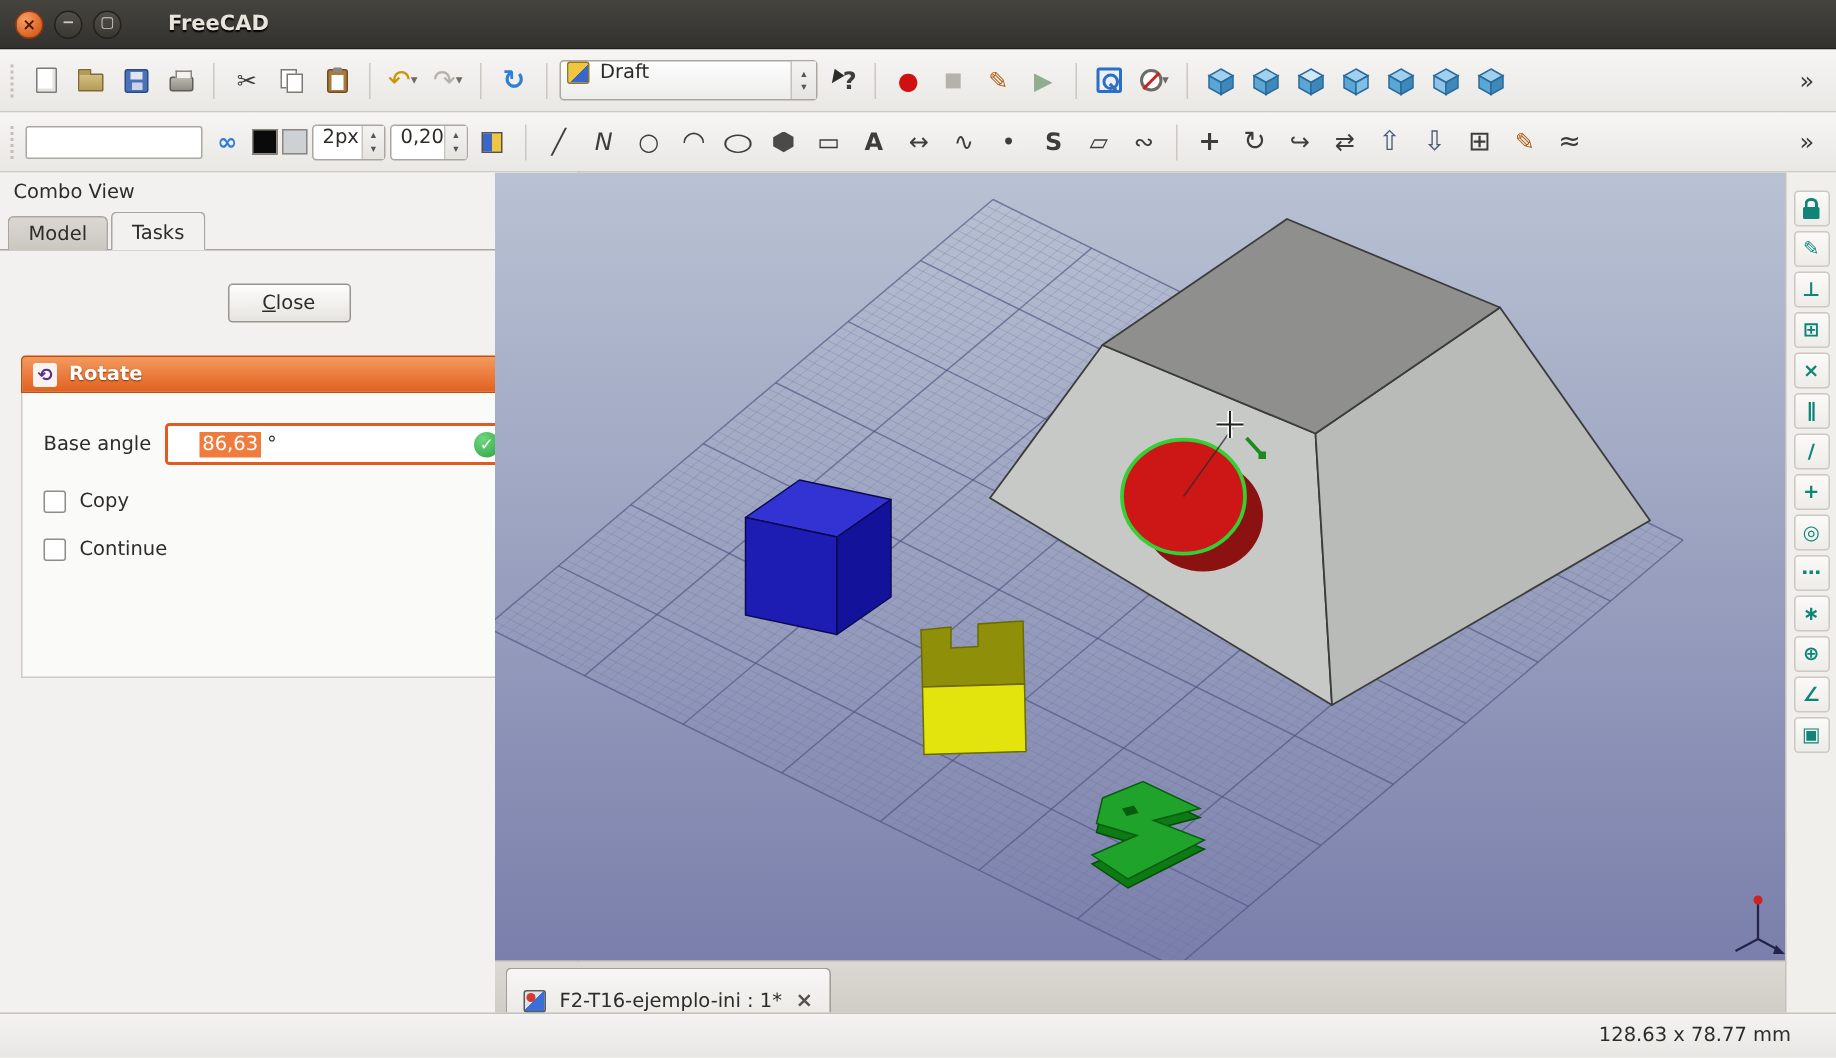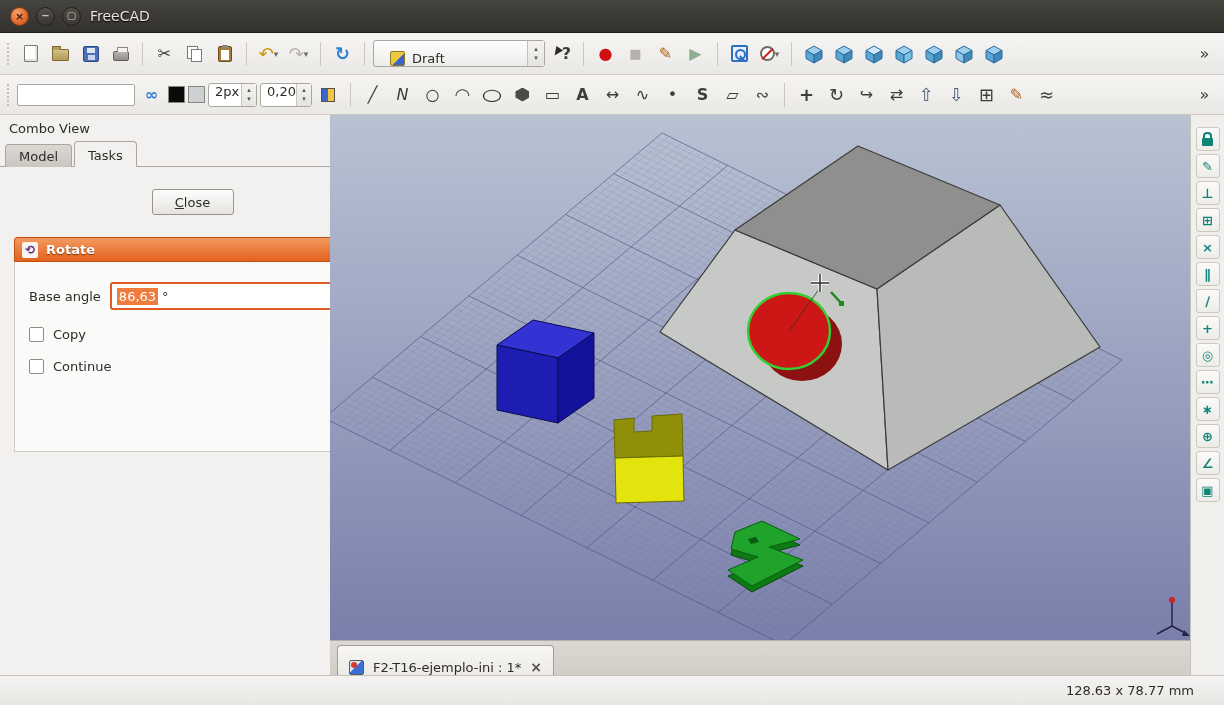--- a/index.html
+++ b/index.html
@@ -4,21 +4,21 @@
 <style>
 *{box-sizing:border-box;margin:0;padding:0}
 html,body{width:1224px;height:705px;overflow:hidden;font-family:"DejaVu Sans","Liberation Sans",sans-serif;font-size:13px;color:#2e2c29;background:#f2f1ef}
 .window{position:relative;width:1224px;height:705px}
 
 
 .titlebar{position:absolute;left:0;top:0;right:0;height:33px;background:linear-gradient(#46443f,#33312d);display:flex;align-items:center;padding:0 10px;gap:7px;border-bottom:1px solid #1f1d1a}
 .wbtn{width:19px;height:19px;border-radius:50%;display:flex;align-items:center;justify-content:center;font-size:11px;font-weight:bold;line-height:1}
 .wbtn.close{background:radial-gradient(circle at 35% 30%,#f6a069,#e06a2d 60%,#c04e12);border:1px solid #8e3a0e;color:#4a1a04}
 .wbtn.plain{background:linear-gradient(#504e48,#393732);border:1px solid #232119;color:#cfccc4;font-size:10px}
-.titlebar .title{margin-left:2px;font-weight:normal;color:#e8e4dc;font-size:14px;text-shadow:0 1px 1px #000}
+.titlebar .title{margin-left:24px;font-weight:bold;color:#e8e4dc;font-size:14px;text-shadow:0 1px 1px #000}
 
 
 .toolbar{position:absolute;left:0;right:0;display:flex;align-items:center;background:linear-gradient(#f6f5f3,#eae8e5);border-bottom:1px solid #cdc9c3;padding:0 6px;gap:3px}
 .tb1{top:33px;height:42px}
 .tb2{top:75px;height:40px}
 .tbtn{min-width:27px;height:27px;display:flex;align-items:center;justify-content:center;border-radius:3px;gap:1px}
 .tsep{width:1px;height:24px;background:#cbc7c1;margin:0 5px;flex:none}
 .thandle{width:3px;height:22px;border-left:2px dotted #c3bfb8;margin:0 4px 0 1px;flex:none}
 .glyph{font-size:16px;line-height:1;color:#3f3d3a}
 .g-sm{font-size:13px}
@@ -48,21 +48,21 @@
 .ic-zoomfit::before{content:"";position:absolute;left:2px;top:2px;width:7px;height:7px;border:2px solid #2d6fc2;border-radius:50%}
 .ic-zoomfit::after{content:"";position:absolute;right:1px;bottom:1px;width:6px;height:2px;background:#2d6fc2;transform:rotate(45deg)}
 .ic-drawstyle{width:15px;height:15px;border:2px solid #6e6b65;border-radius:50%;position:relative;background:#fff}
 .ic-drawstyle::after{content:"";position:absolute;left:-2px;top:5px;width:15px;height:2px;background:#d02020;transform:rotate(-45deg)}
 .ic-hexagon{width:14px;height:14px;background:#4a4a48;clip-path:polygon(50% 0,100% 28%,100% 72%,50% 100%,0 72%,0 28%)}
 .ic-wb{width:15px;height:15px;background:linear-gradient(135deg,#f0c63c 55%,#3a66c9 55%);border:1px solid #8a7a28;border-radius:2px;flex:none}
 .ic-style{width:14px;height:14px;background:linear-gradient(90deg,#3a66c9 50%,#f0c63c 50%);border:1px solid #56514a}
 .karrow{width:0;height:0;border:4px solid transparent;border-top:9px solid #2b2b2b;transform:rotate(35deg);margin-right:1px}
 
 
-.combo{display:flex;align-items:flex-end;height:27px;background:linear-gradient(#fefefe,#ececea);border:1px solid #aba7a0;border-radius:3px;padding-left:16px;gap:7px;width:172px;flex:none}
+.combo{display:flex;align-items:flex-start;height:27px;background:linear-gradient(#fefefe,#ececea);border:1px solid #aba7a0;border-radius:3px;padding-left:4px;gap:7px;width:172px;flex:none}
 .combo .spin{margin-left:auto;border-left:1px solid #c4c0ba;height:100%;width:17px;display:flex;flex-direction:column;align-items:center;justify-content:center;font-size:7px;color:#555;line-height:1.2;background:linear-gradient(#f4f3f1,#e6e4e1)}
 
 
 .cmdinput{width:118px;height:22px;border:1px solid #aba7a0;border-radius:2px;background:#fff;padding:0 4px;font:inherit}
 .swatch{width:17px;height:17px;border:1px solid #8a8680;flex:none}
 .sw-black{background:#0a0a0a}.sw-gray{background:#ced1d3}
 .spinbox{display:flex;align-items:flex-start;height:24px;background:#fff;border:1px solid #aba7a0;border-radius:3px;padding-left:6px;flex:none}
 .spinbox .num{min-width:26px}
 .spinbox .arrows{width:15px;height:100%;border-left:1px solid #c8c4be;display:flex;flex-direction:column;align-items:center;justify-content:center;font-size:7px;color:#555;line-height:1.2;background:linear-gradient(#f4f3f1,#e6e4e1)}
 
@@ -78,21 +78,21 @@
 .gtkbtn{display:block;margin:6px auto 22px;min-width:82px;height:26px;background:linear-gradient(#fdfdfc,#e6e4e0);border:1px solid #99958e;border-radius:3px;font:inherit;padding:0 14px;color:#2e2c29}
 .gtkbtn span{display:block}
 .gtkbtn span::first-letter{text-decoration:underline}
 .taskwrap{margin:0 4px}
 .task-header{height:25px;background:linear-gradient(#f39a5f,#e2611f);border:1px solid #c24f12;border-radius:3px 3px 0 0;display:flex;align-items:center;padding:0 7px;gap:8px}
 .task-header .ticon{width:16px;height:16px;background:#f8f3ee;border-radius:2px;display:flex;align-items:center;justify-content:center;font-size:12px;color:#5a2d8c;font-weight:bold}
 .task-header .ttitle{color:#fff;font-weight:bold;text-shadow:0 1px 1px #7e3408}
 .task-header .collapse{margin-left:auto;width:16px;height:16px;background:#faf6f2;border-radius:50%;color:#d95c15;display:flex;align-items:center;justify-content:center;font-size:11px;font-weight:bold;transform:rotate(-90deg)}
 .task-body{background:#fafaf9;border:1px solid #cdc9c3;border-top:none;padding:20px 14px;height:190px}
 .row-angle{display:flex;align-items:center;gap:9px}
-.angle-input{flex:1;height:28px;border:2px solid #e05a21;border-radius:3px;background:#fff;display:flex;align-items:center;padding:0 5px;gap:4px}
+.angle-input{flex:1;height:28px;border:2px solid #e05a21;border-radius:3px;background:#fff;display:flex;align-items:center;padding:0 21px;gap:4px}
 .angle-input .sel{background:#ef7b3d;color:#fff;padding:1px 2px}
 .angle-input .unit{color:#3a3835}
 .valid{margin-left:auto;width:17px;height:17px;border-radius:50%;background:radial-gradient(circle at 35% 30%,#6fd67f,#2da342);color:#fff;font-size:11px;display:flex;align-items:center;justify-content:center;flex:none}
 .cbrow{display:flex;align-items:center;gap:9px;margin-top:17px}
 .cb{width:15px;height:15px;background:#fff;border:1px solid #908c85;border-radius:2px;flex:none}
 
 
 .viewarea{position:absolute;left:330px;top:115px;right:0;bottom:30px}
 .canvas3d{position:absolute;left:0;top:0;width:860px;height:525px;display:block}
 .snapbar{position:absolute;right:0;top:0;width:34px;bottom:0;background:#f0efec;border-left:1px solid #c6c2bc;display:flex;flex-direction:column;align-items:center;padding-top:12px;gap:3px}

